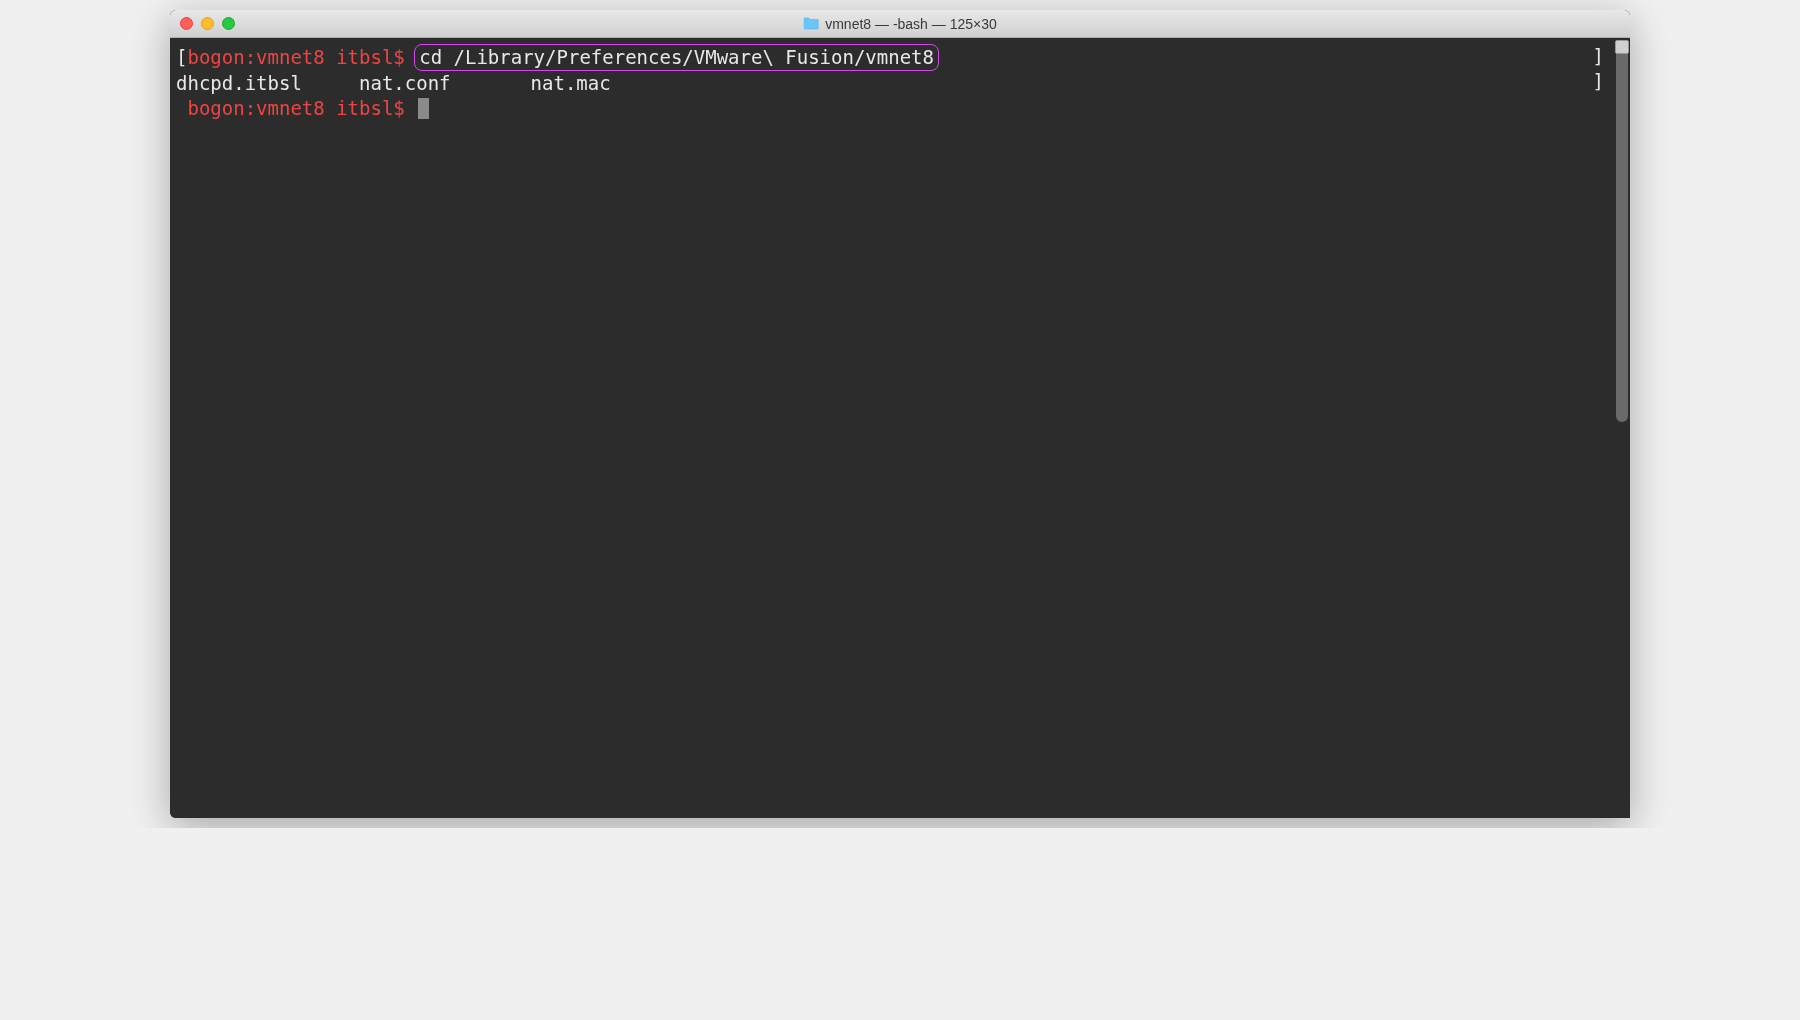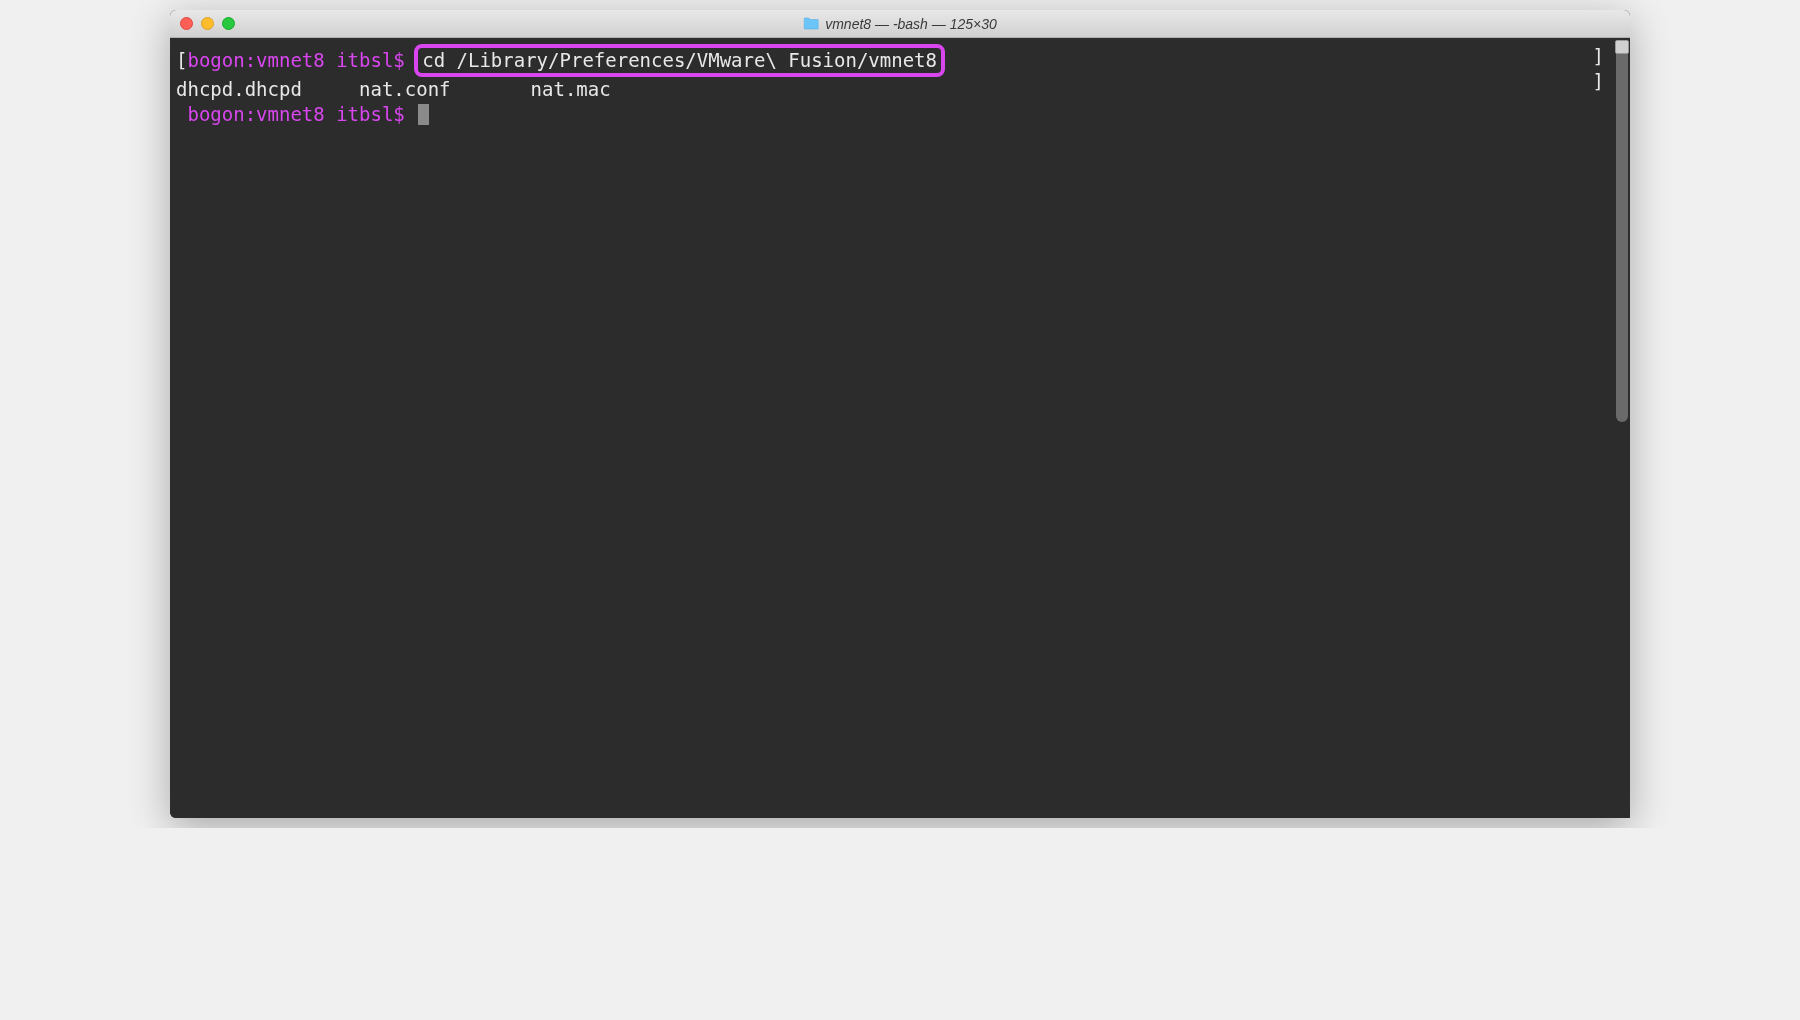--- a/index.html
+++ b/index.html
@@ -46,21 +46,20 @@
     .tl-green { background: #28c940; border: 0.5px solid #1aab29; }
     .title-content {
       position: absolute;
       left: 50%;
       transform: translateX(-50%);
       display: flex;
       align-items: center;
       gap: 6px;
       font-size: 14px;
       color: #3a3a3a;
-      font-style: italic;
     }
     .folder-icon {
       display: inline-flex;
       align-items: center;
     }
     .terminal-body {
       background: #2c2c2c;
       padding: 6px 8px 6px 6px;
       font-family: "Menlo", "Monaco", "Consolas", monospace;
       font-size: 19px;
@@ -70,24 +69,24 @@
       position: relative;
     }
     .terminal-lines {
       flex: 1;
     }
     .line {
       white-space: pre;
       color: #e8e8e8;
     }
     .prompt-user {
-      color: #d946ef;
+      color: #ef4444;
     }
     .highlight-box {
-      border: 4px solid #d946ef;
+      border: 1px solid #d946ef;
       border-radius: 8px;
       padding: 0 4px;
       margin-left: -2px;
       display: inline-block;
     }
     .cursor {
       display: inline-block;
       width: 11px;
       height: 21px;
       background: #8a8a8a;
@@ -150,21 +149,21 @@
           <svg width="16" height="13" viewBox="0 0 16 13">
             <path d="M1.5 1 h4 l1.5 1.5 h7.5 a0.5 0.5 0 0 1 0.5 0.5 v8.5 a0.5 0.5 0 0 1 -0.5 0.5 h-13 a0.5 0.5 0 0 1 -0.5 -0.5 v-10 a0.5 0.5 0 0 1 0.5 -0.5 z" fill="#6bc5f8" stroke="#4aa8e0" stroke-width="0.5"></path>
           </svg>
         </span>
         <span>vmnet8 — -bash — 125×30</span>
       </div>
     </div>
     <div class="terminal-body">
       <div class="terminal-lines">
         <div class="line"><span>[</span><span class="prompt-user">bogon:vmnet8 itbsl$ </span><span class="highlight-box">cd /Library/Preferences/VMware\ Fusion/vmnet8</span></div>
-        <div class="line"><span>dhcpd.dhcpd     nat.conf       nat.mac</span></div>
+        <div class="line"><span>dhcpd.itbsl     nat.conf       nat.mac</span></div>
         <div class="line"> <span class="prompt-user">bogon:vmnet8 itbsl$ </span><span class="cursor"></span></div>
       </div>
       <div class="right-brackets">
         <div>]</div>
         <div>]</div>
       </div>
     </div>
   </div>
   <div class="scrollbar-track">
     <div class="scrollbar-thumb"></div>

